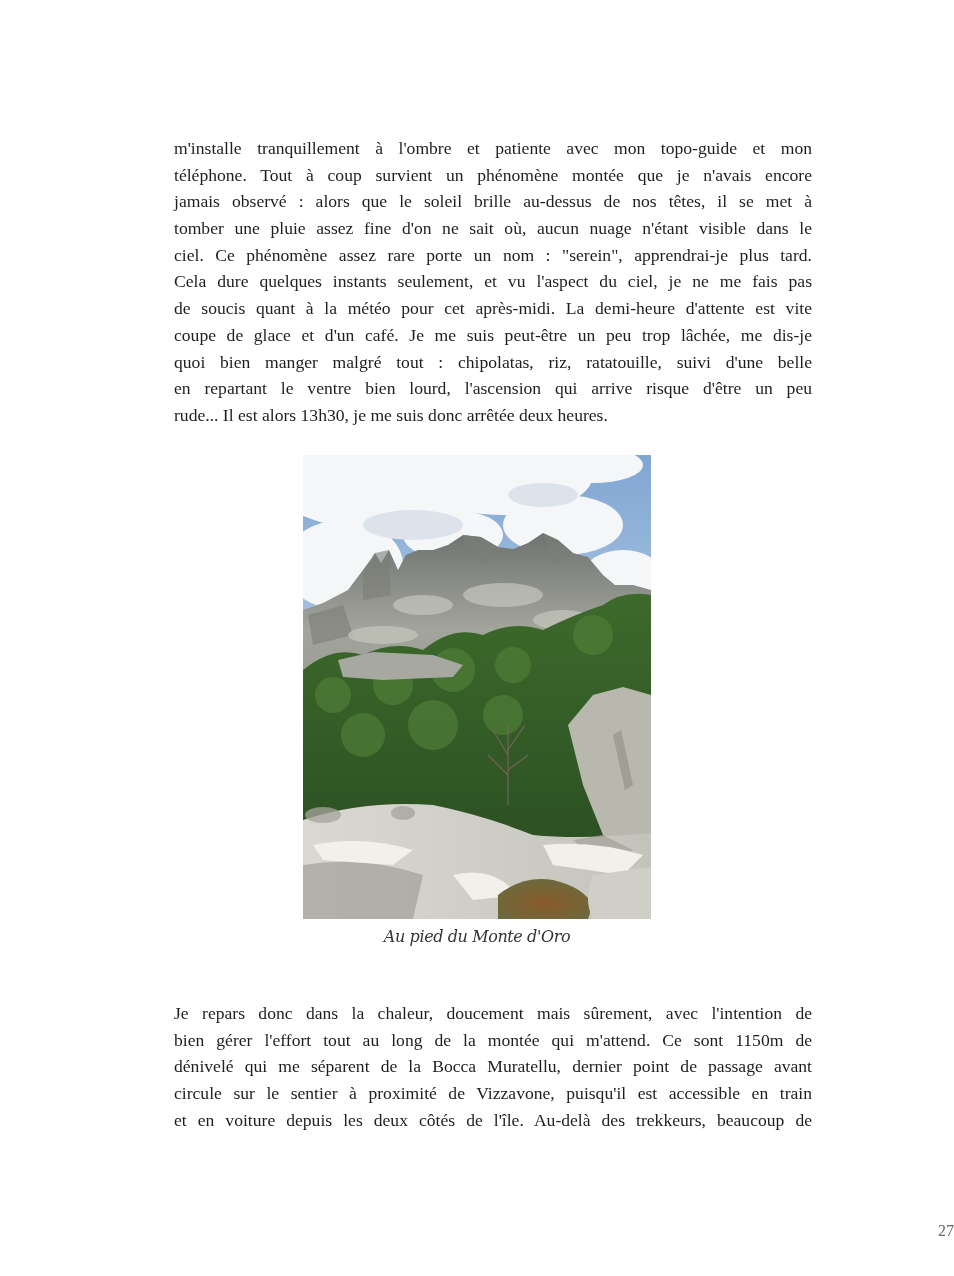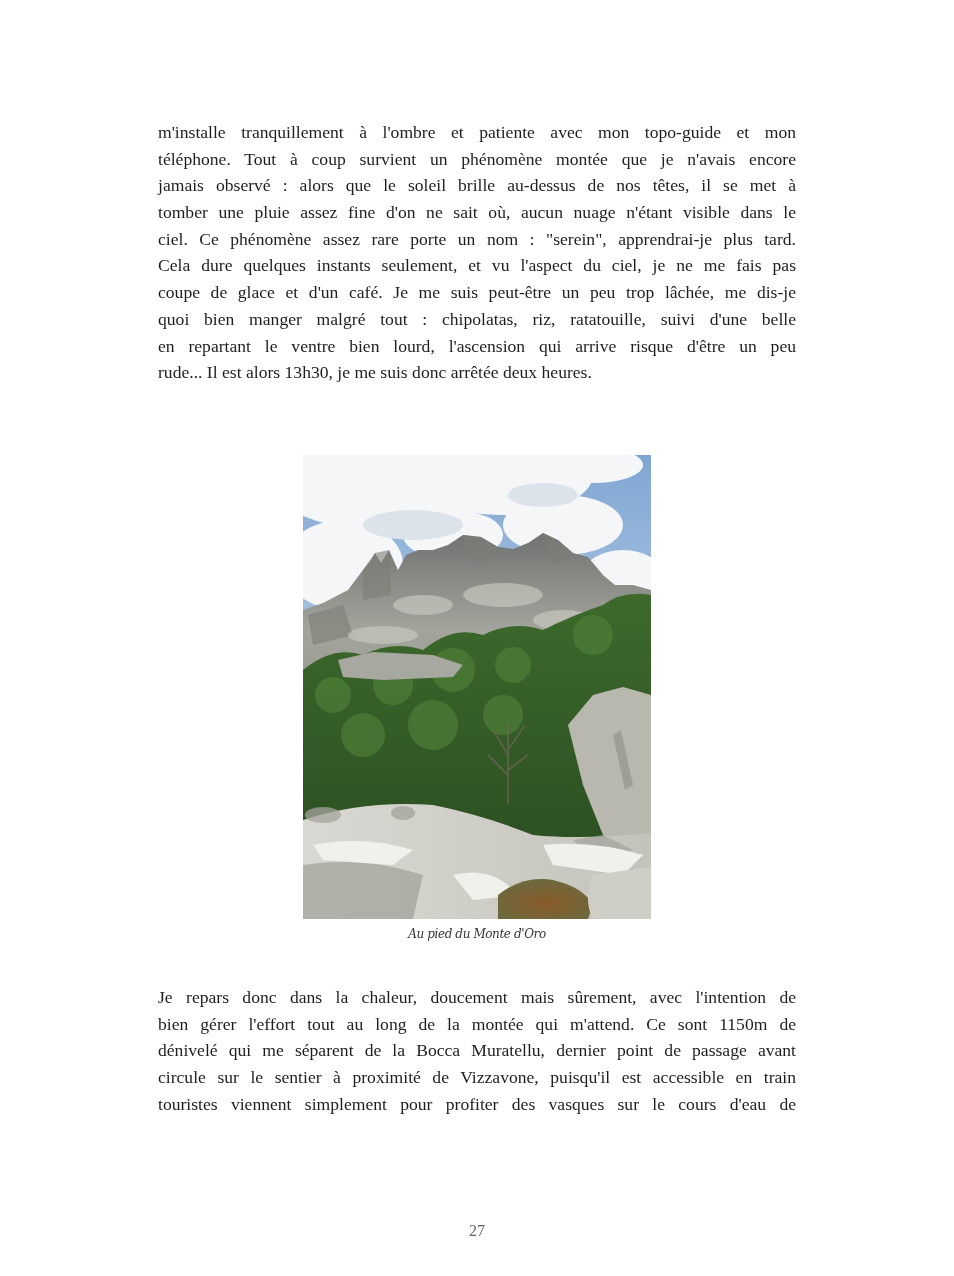--- a/index.html
+++ b/index.html
@@ -2,21 +2,21 @@
 <html><head>
   <meta charset="utf-8">
   <style>
     html, body { margin: 0; padding: 0; background: #ffffff; }
     body { width: 954px; height: 1276px; position: relative; overflow: hidden; }
     .page { position: absolute; left: 0; top: 0; width: 954px; height: 1276px; background: #ffffff; }
     .para {
       position: absolute;
       left: 158px;
       width: 638px;
-      margin: 0;
+      margin: 16px;
       font-family: "Liberation Serif", "DejaVu Serif", serif;
       font-size: 17.6px;
       line-height: 26.7px;
       color: #1e1e1e;
       text-align: justify;
     }
     .para .line { display: block; text-align: justify; text-align-last: justify; white-space: nowrap; height: 26.7px; }
     .para .line.last { text-align-last: left; }
     #para-1 { top: 119px; }
     #para-2 { top: 984px; }
@@ -30,47 +30,48 @@
     }
     .figure svg { display: block; width: 348px; height: 464px; }
     .caption {
       position: absolute;
       left: 303px;
       width: 348px;
       top: 927px;
       text-align: center;
       font-family: "DejaVu Serif", "Liberation Serif", serif;
       font-style: italic;
-      font-size: 12px;
+      font-size: 16px;
       color: #333333;
       letter-spacing: -0.4px;
     }
     .page-number {
       position: absolute;
       left: 0;
       width: 954px;
       top: 1222px;
-      text-align: center;
+      text-align: right;
       font-family: "Liberation Serif", "DejaVu Serif", serif;
       font-size: 16px;
       color: #666666;
     }
   </style>
 </head>
 <body>
 
 <div class="page">
 
   <p class="para" id="para-1">
     <span class="line">m'installe tranquillement à l'ombre et patiente avec mon topo-guide et mon</span>
     <span class="line">téléphone. Tout à coup survient un phénomène montée que je n'avais encore</span>
     <span class="line">jamais observé : alors que le soleil brille au-dessus de nos têtes, il se met à</span>
     <span class="line">tomber une pluie assez fine d'on ne sait où, aucun nuage n'étant visible dans le</span>
     <span class="line">ciel. Ce phénomène assez rare porte un nom : "serein", apprendrai-je plus tard.</span>
     <span class="line">Cela dure quelques instants seulement, et vu l'aspect du ciel, je ne me fais pas</span>
+    <span class="line">de soucis quant à la météo pour cet après-midi. La demi-heure d'attente est vite</span>
     <span class="line">coupe de glace et d'un café. Je me suis peut-être un peu trop lâchée, me dis-je</span>
     <span class="line">quoi bien manger malgré tout : chipolatas, riz, ratatouille, suivi d'une belle</span>
     <span class="line">en repartant le ventre bien lourd, l'ascension qui arrive risque d'être un peu</span>
     <span class="line last">rude... Il est alors 13h30, je me suis donc arrêtée deux heures.</span>
   </p>
 
   <div class="figure">
     <svg viewBox="0 0 348 464" preserveAspectRatio="none">
       <defs>
         <linearGradient id="sky" x1="0" y1="0" x2="0" y2="1">
@@ -169,17 +170,17 @@
     </svg>
   </div>
 
   <div class="caption">Au pied du Monte d'Oro</div>
 
   <p class="para" id="para-2">
     <span class="line">Je repars donc dans la chaleur, doucement mais sûrement, avec l'intention de</span>
     <span class="line">bien gérer l'effort tout au long de la montée qui m'attend. Ce sont 1150m de</span>
     <span class="line">dénivelé qui me séparent de la Bocca Muratellu, dernier point de passage avant</span>
     <span class="line">circule sur le sentier à proximité de Vizzavone, puisqu'il est accessible en train</span>
-    <span class="line">touristes viennent simplement pour profiter des vasques sur le cours d'eau de</span>
+    <span class="line">et en voiture depuis les deux côtés de l'île. Au-delà des trekkeurs, beaucoup de</span>
   </p>
 
   <div class="page-number">27</div>
 </div>
 
 </body></html>

